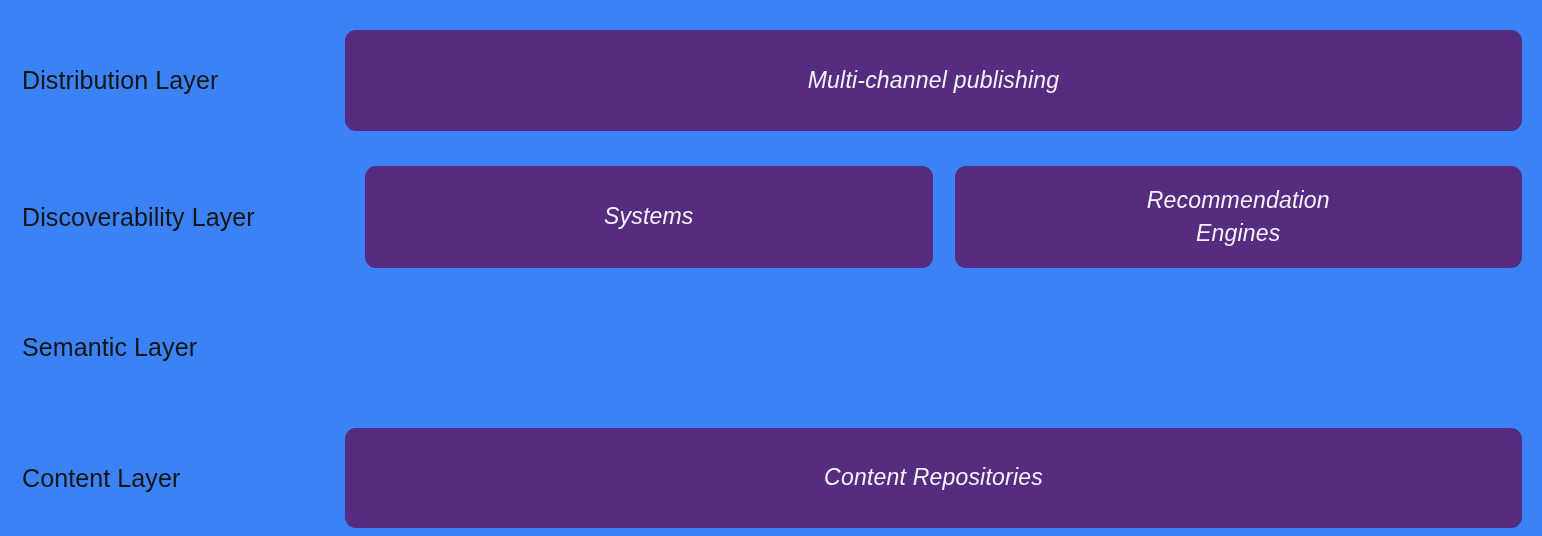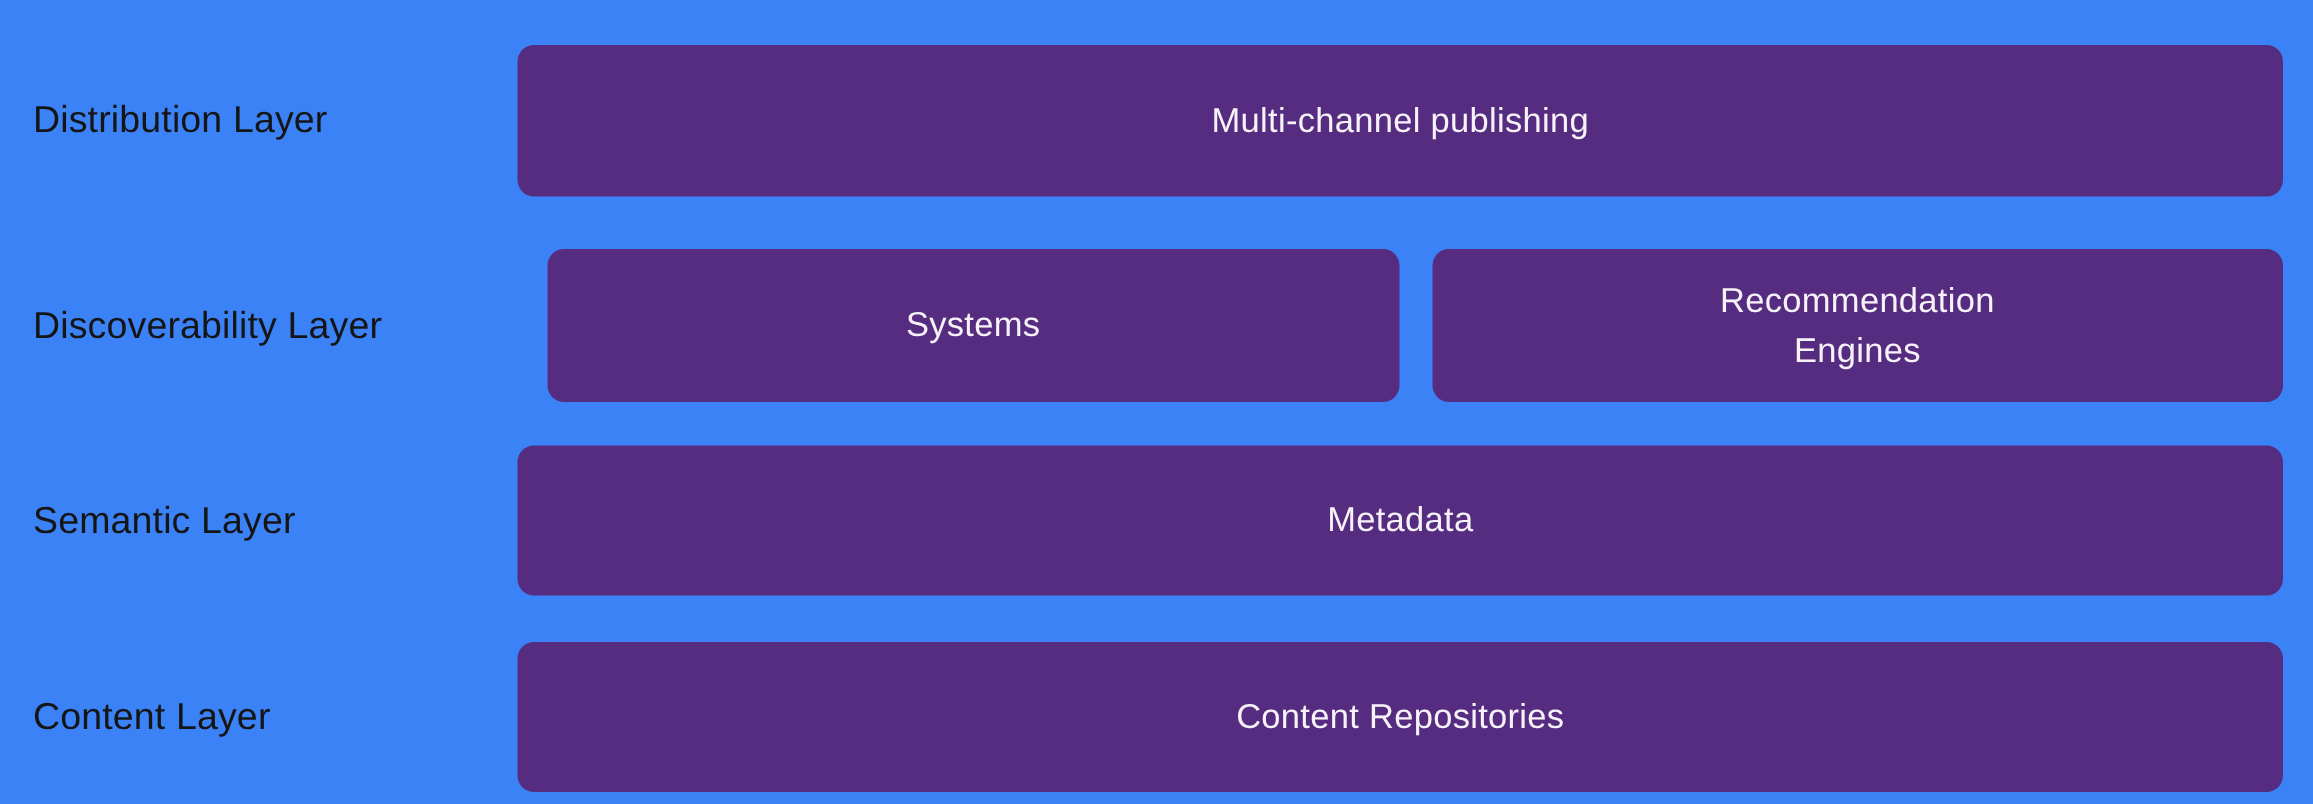--- a/index.html
+++ b/index.html
@@ -78,20 +78,21 @@
     align-items: center;
     justify-content: center;
     text-align: center;
     font-size: 23px;
     line-height: 1.45;
     letter-spacing: 0.2px;
     font-weight: 400;
     padding: 4px 13px;
     box-sizing: border-box;
     white-space: pre-line;
+    font-style: italic;
   }
   .grow-1 { flex: 1 1 0; }
   .full    { flex: 1 1 100%; }
 </style>
 </head>
 <body>
 
 <div class="canvas">
   <div class="stack">
 
@@ -106,23 +107,20 @@
       <div class="layer-label">Discoverability Layer</div>
       <div class="boxes">
         <div class="node-box grow-1">Systems</div>
         <div class="node-box grow-1">Recommendation
 Engines</div>
       </div>
     </div>
 
     <div class="layer-row row-3">
       <div class="layer-label">Semantic Layer</div>
-      <div class="boxes">
-        <div class="node-box full">Metadata</div>
-      </div>
     </div>
 
     <div class="layer-row row-4">
       <div class="layer-label">Content Layer</div>
       <div class="boxes">
         <div class="node-box grow-1">Content Repositories</div>
       </div>
     </div>
 
   </div>

